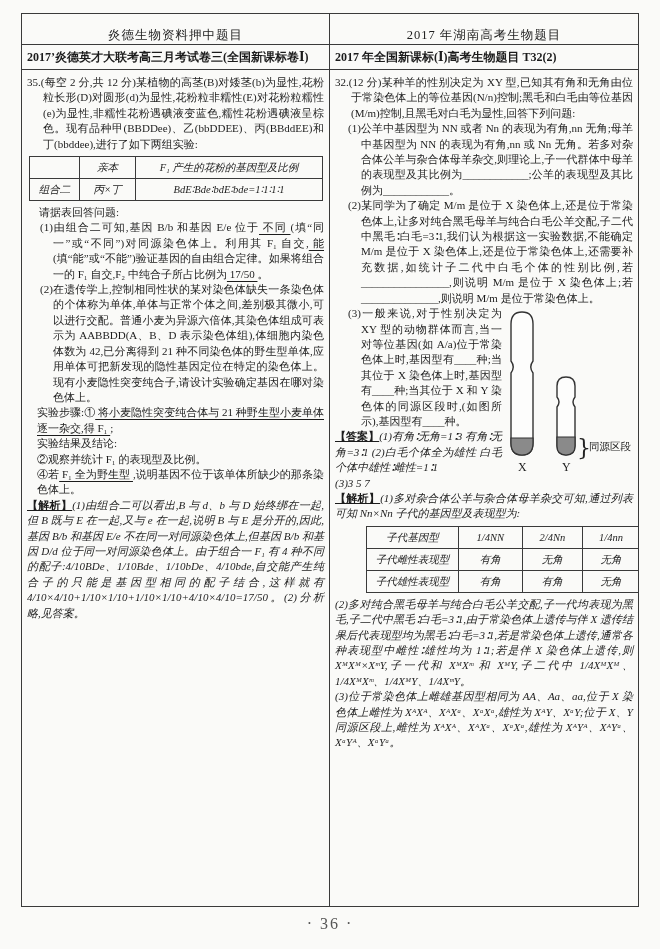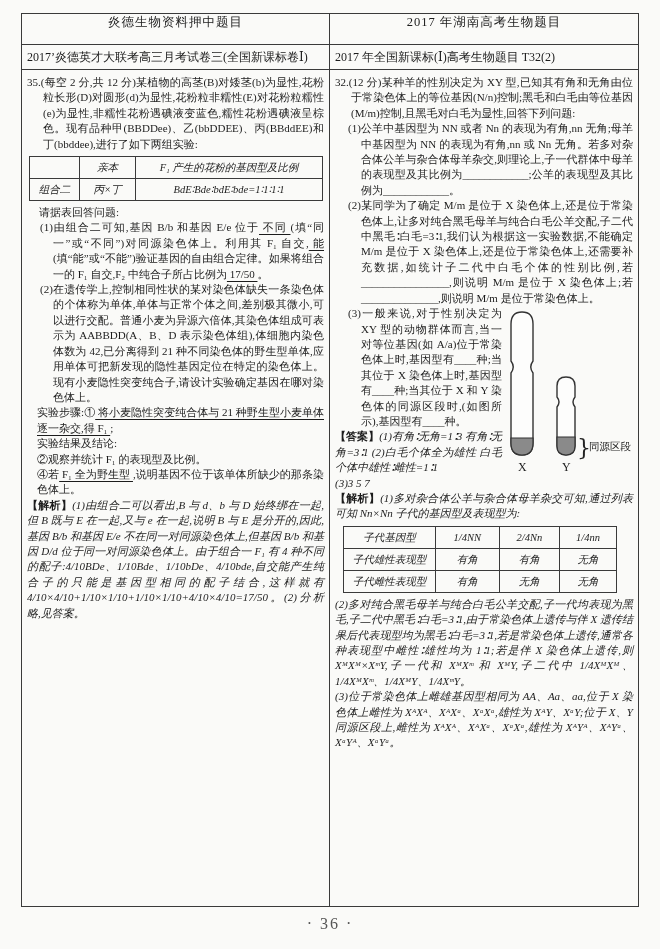--- a/index.html
+++ b/index.html
@@ -18,58 +18,58 @@
     position:absolute; left:21px; top:13px; width:618px; height:894px;
     border:1.5px solid var(--border);
     display:grid;
     grid-template-columns:1fr 1fr;
     grid-template-rows:31px 25px 1fr;
     background:var(--paper);
   }
   .cell-l{border-right:1.2px solid var(--border);}
   .hdr{
     border-bottom:1.2px solid var(--border);
-    display:flex; align-items:flex-start; justify-content:center;
+    display:flex; align-items:flex-end; justify-content:center;
     font-size:12.5px; letter-spacing:1px;
   }
   .sub{
     border-bottom:1.2px solid var(--border);
     display:flex; align-items:center;
-    font-weight:normal; font-size:12px;
+    font-weight:bold; font-size:12px;
     padding:0 5px;
     white-space:nowrap; overflow:hidden;
   }
   .col{
     padding:5px 5px 4px 5px;
     font-size:11px; line-height:15.4px;
     text-align:justify;
     overflow:hidden;
   }
   .p-intro{padding-left:16px; text-indent:-16px;}
   .p-item{margin-left:13px; padding-left:13px; text-indent:-13px;}
   .p-sub{margin-left:10px;}
   .p-flush{}
   .u{text-decoration:underline; text-underline-offset:2.5px;}
-  b.tag{font-weight:bold; font-style:normal;}
+  b.tag{font-weight:bold; font-style:normal;text-decoration:underline;}
   .ital{font-style:italic;}
   table{
     border-collapse:collapse;
     margin:4px 0 4px 2px;
     font-size:10.5px; line-height:13px;
   }
   td{
     border:1px solid var(--border);
     text-align:center; vertical-align:middle;
     padding:4px 3px;
     font-style:italic;
   }
   .xtable{width:99%;}
   .xtable .c1{width:50px;}
   .xtable .c2{width:56px;}
-  .otable{width:92%; margin-left:8px;padding-left:21px;}
+  .otable{width:92%; margin-left:31px;padding-left:21px;}
   .otable .oc1{width:92px;}
   .diagram{
     float:right;
     width:128px; height:170px;
     margin:2px 0 2px 3px;
     shape-margin:3px;
   }
   .pagenum{
     position:absolute; left:0; right:0; bottom:16px;
     text-align:center; font-size:16px; color:#555;
@@ -160,29 +160,29 @@
 
     <table class="otable ital">
       <tbody>
           <tr>
         <td class="oc1">子代基因型</td>
         <td>1/4NN</td>
         <td>2/4Nn</td>
         <td>1/4nn</td>
       </tr>
       <tr>
+        <td class="oc1">子代雌性表现型</td>
+        <td>有角</td>
+        <td>无角</td>
+        <td>无角</td>
+      </tr>
+      <tr>
         <td class="oc1">子代雄性表现型</td>
         <td>有角</td>
         <td>有角</td>
-        <td>无角</td>
-      </tr>
-      <tr>
-        <td class="oc1">子代雌性表现型</td>
-        <td>有角</td>
-        <td>无角</td>
         <td>无角</td>
       </tr>
     </tbody>
       </table>
 
     <div class="p-flush ital">(2)多对纯合黑毛母羊与纯合白毛公羊交配,子一代均表现为黑毛,子二代中黑毛∶白毛=3∶1,由于常染色体上遗传与伴 X 遗传结果后代表现型均为黑毛∶白毛=3∶1,若是常染色体上遗传,通常各种表现型中雌性∶雄性均为 1∶1;若是伴 X 染色体上遗传,则 XᴹXᴹ×XᵐY,子一代和 XᴹXᵐ 和 XᴹY,子二代中 1/4XᴹXᴹ、1/4XᴹXᵐ、1/4XᴹY、1/4XᵐY。</div>
     <div class="p-flush ital">(3)位于常染色体上雌雄基因型相同为 AA、Aa、aa,位于 X 染色体上雌性为 XᴬXᴬ、XᴬXᵃ、XᵃXᵃ,雄性为 XᴬY、XᵃY;位于 X、Y 同源区段上,雌性为 XᴬXᴬ、XᴬXᵃ、XᵃXᵃ,雄性为 XᴬYᴬ、XᴬYᵃ、XᵃYᴬ、XᵃYᵃ。</div>
   </div>
 </div>
 

